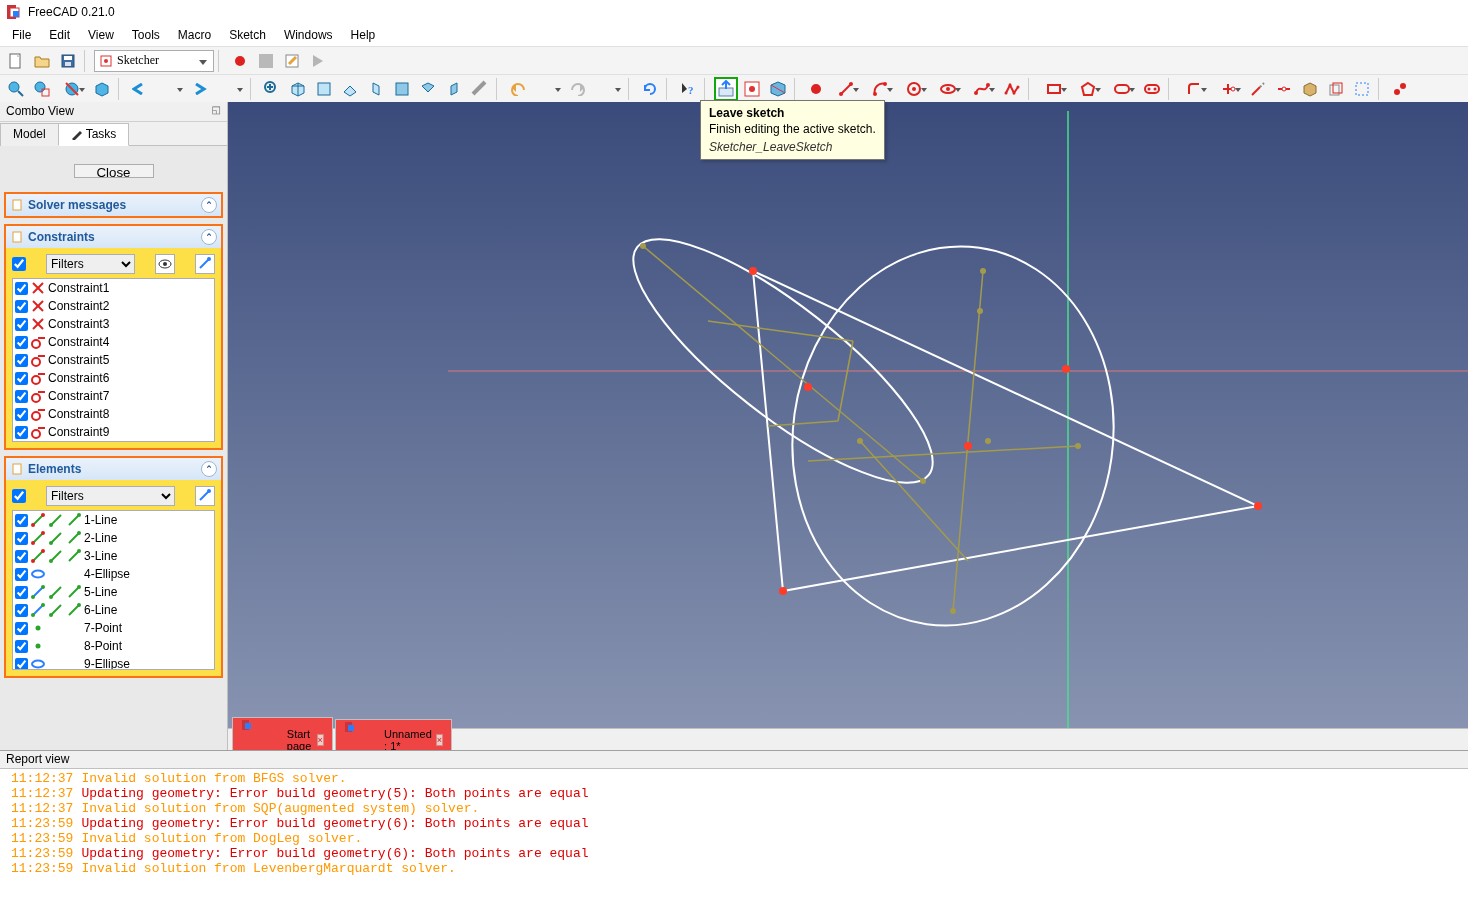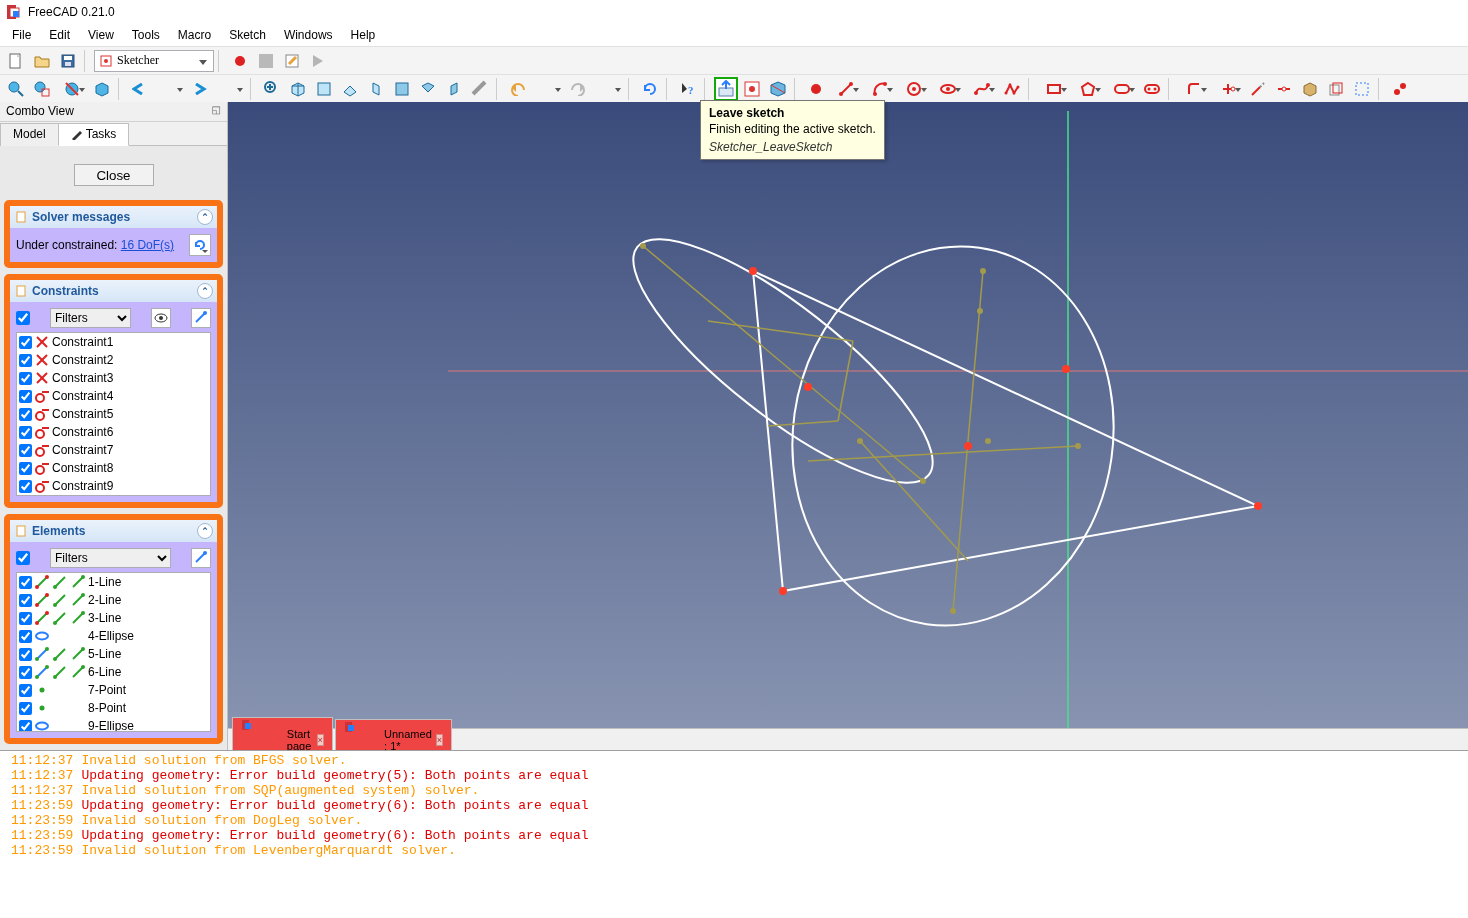--- a/index.html
+++ b/index.html
@@ -31,22 +31,22 @@
 
 
 #workarea { position:absolute; top:102px; left:0; right:0; bottom:168px; display:flex; }
 #combo { width:228px; background:#f0f0f0; border-right:1px solid #bfbfbf; display:flex; flex-direction:column; }
 #combo-title { height:20px; background:#f0f0f0; border-bottom:1px solid #d0d0d0; padding:2px 6px; font-size:12px; display:flex; align-items:flex-start; justify-content:space-between; }
 .combo-tabs { display:flex; height:24px; background:#f0f0f0; border-bottom:1px solid #c0c0c0; }
 .combo-tab { padding:3px 12px; border:1px solid #c0c0c0; border-bottom:none; background:#efefef; margin-right:-1px; font-size:12px; position:relative; top:1px; }
 .combo-tab.active { background:#fff; border-bottom:1px solid #fff; }
 #tasks-body { flex:1; overflow:auto; background:#e9e9e9; padding:4px; }
 
-.close-btn { width:80px; height:22px; margin:14px auto; display:block; background:#f2f2f2; border:1px solid #adadad; }
-.panel { background:#c4b5fd; border:6px solid #f97316; border-radius:5px; margin-bottom:6px; overflow:hidden; }
+.close-btn { width:80px; height:14px; margin:14px auto; display:block; background:#f2f2f2; border:1px solid #adadad; }
+.panel { background:#fde047; border:2px solid #f97316; border-radius:0; margin-bottom:6px; overflow:hidden; }
 .panel-hdr { height:22px; background:linear-gradient(#eaf2fb,#d6e6f7); display:flex; align-items:center; padding:0 6px; gap:4px; font-weight:bold; color:#215a9c; position:relative; }
 .panel-hdr .chev { position:absolute; right:4px; top:3px; width:16px; height:16px; border:1px solid #9cb8d6; border-radius:8px; background:#fff; display:flex; align-items:center; justify-content:center; font-size:9px; color:#215a9c; }
 .panel-body { padding:6px; font-size:12px; }
 
 .filter-row { display:flex; align-items:center; gap:20px; margin-bottom:4px; }
 .filter-row .cb { width:14px; height:14px; }
 .filter-row select { flex:1; height:20px; border:1px solid #abadb3; font-size:12px; }
 .filter-row .icon-btn { width:20px; height:20px; border:1px solid #abadb3; background:#fff; display:flex; align-items:center; justify-content:center; }
 
 .list { border:1px solid #abadb3; background:#fff; max-height:170px; overflow-y:scroll; }
@@ -415,29 +415,20 @@
       <button class="close-btn">Close</button>
 
       <div class="panel">
         <div class="panel-hdr">
             <svg width="12" height="12">
               <rect x="1" y="1" width="8" height="10" fill="#fff" stroke="#e6a23c"></rect>
             </svg>
             <span>Solver messages</span>
             <span class="chev">⌃</span>
           </div>
-        <div class="panel-body solver-body">
-          <span><span>Under constrained:</span> <a href="#">16 DoF(s)</a></span>
-          <span class="refresh-btn">
-              <svg width="12" height="12">
-                <path d="M2 6 A4 4 0 1 1 6 10" fill="none" stroke="#2a7fff" stroke-width="2"></path>
-                <path d="M2 3v4h4" fill="none" stroke="#2a7fff" stroke-width="2"></path>
-              </svg>
-            </span>
-        </div>
       </div>
 
       <div class="panel">
         <div class="panel-hdr">
             <svg width="12" height="12">
               <rect x="1" y="1" width="8" height="10" fill="#fff" stroke="#e6a23c"></rect>
             </svg>
             <span>Constraints</span>
             <span class="chev">⌃</span>
           </div>
@@ -817,14 +808,15 @@
   </div>
 </div>
 
 <div id="tooltip">
   <div class="tt-title">Leave sketch</div>
   <div>Finish editing the active sketch.</div>
   <div class="tt-cmd">Sketcher_LeaveSketch</div>
 </div>
 
 <div id="reportview">
+  <div id="report-title">Report view</div>
   <div id="report-body"><div><span class="log-time">11:12:37</span><span class="log-warn">Invalid solution from BFGS solver.</span></div><div><span class="log-time">11:12:37</span><span class="log-err">Updating geometry: Error build geometry(5): Both points are equal</span></div><div><span class="log-time">11:12:37</span><span class="log-warn">Invalid solution from SQP(augmented system) solver.</span></div><div><span class="log-time">11:23:59</span><span class="log-err">Updating geometry: Error build geometry(6): Both points are equal</span></div><div><span class="log-time">11:23:59</span><span class="log-warn">Invalid solution from DogLeg solver.</span></div><div><span class="log-time">11:23:59</span><span class="log-err">Updating geometry: Error build geometry(6): Both points are equal</span></div><div><span class="log-time">11:23:59</span><span class="log-warn">Invalid solution from LevenbergMarquardt solver.</span></div></div>
 </div>
 
 </body></html>

